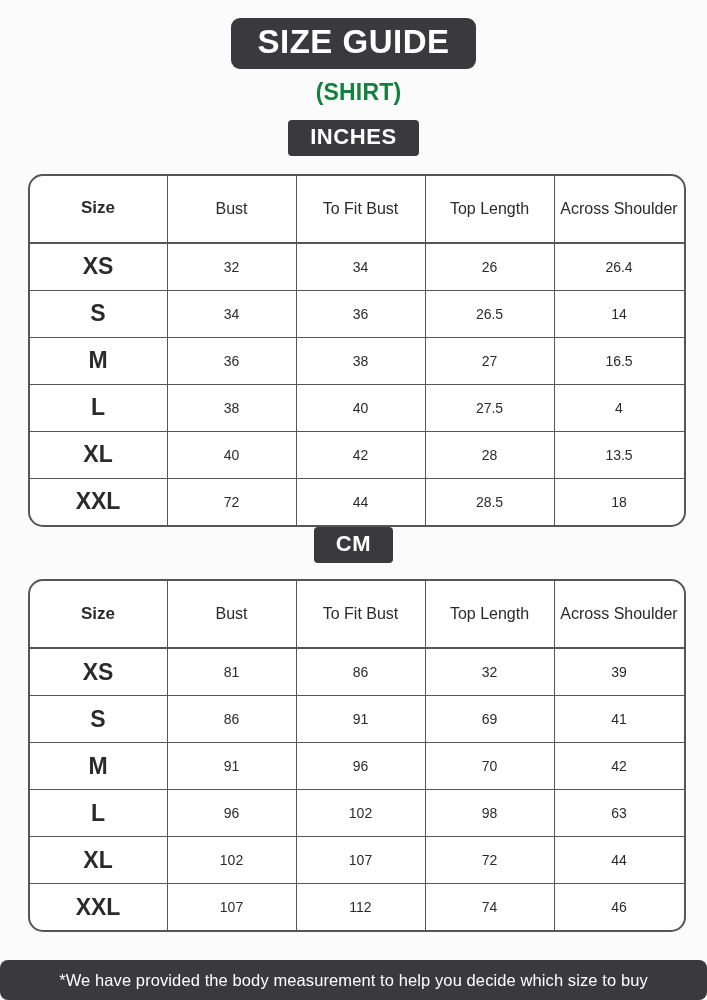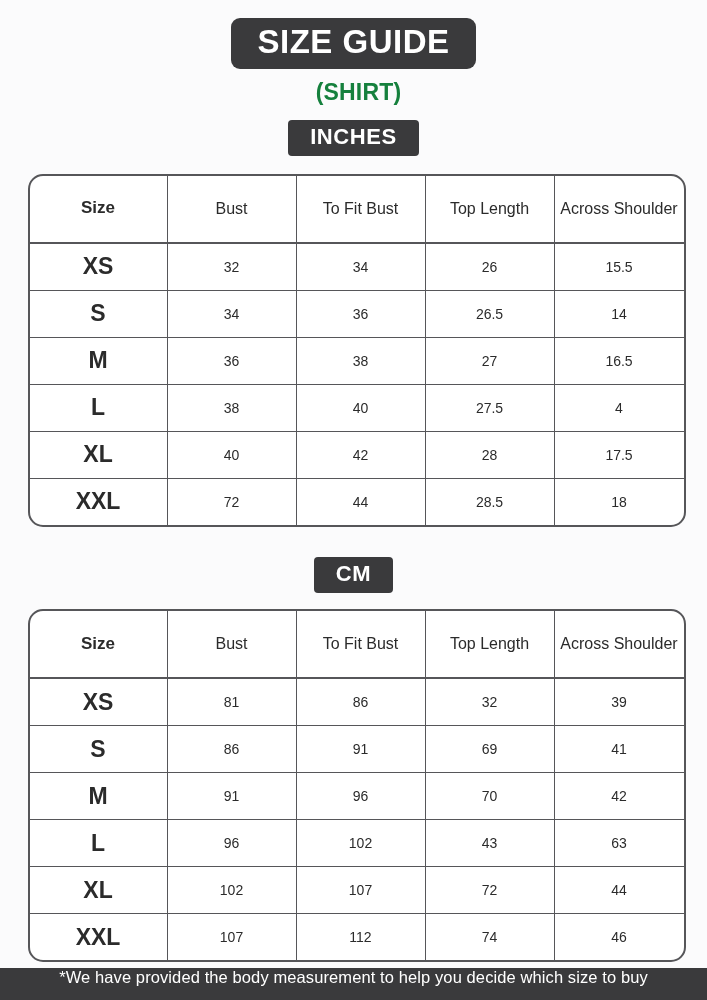--- a/index.html
+++ b/index.html
@@ -49,21 +49,21 @@
     background: #3a3a3c;
     color: #ffffff;
     border-radius: 4px;
     font-size: 22px;
     font-weight: bold;
     letter-spacing: 0.6px;
     padding: 5px 22px 7px 22px;
     line-height: 1.1;
   }
   .unit-pill-wrap.inches { margin-top: 14px; }
-  .unit-pill-wrap.cm     { margin-top: 30px; }
+  .unit-pill-wrap.cm     { }
 
   
   .table-wrap {
     width: 652px;
     margin: 0 auto;
   }
   .table-wrap.first { margin-top: 18px; }
   .table-wrap.second { margin-top: 16px; }
 
   table.size-table {
@@ -119,28 +119,29 @@
     font-size: 23px;
     font-weight: bold;
   }
 
   
   .footer {
     position: absolute;
     left: 0;
     right: 0;
     bottom: 0;
-    height: 32px;
+    height: 40px;
     background: #3a3a3c;
     color: #ffffff;
     display: flex;
-    align-items: flex-start;
+    align-items: center;
     justify-content: center;
     font-size: 16.5px;
     letter-spacing: 0.1px;
+    border-radius: 8px;
   }
 </style>
 </head>
 <body>
 
 <div class="header">
   <div class="title-pill">SIZE GUIDE</div>
   <div class="subtitle">(SHIRT)</div>
 </div>
 
@@ -165,21 +166,21 @@
         <th>Top Length</th>
         <th>Across Shoulder</th>
       </tr>
     </thead>
     <tbody>
       <tr>
         <td class="cell-size">XS</td>
         <td>32</td>
         <td>34</td>
         <td>26</td>
-        <td>15.5</td>
+        <td>26.4</td>
       </tr>
       <tr>
         <td class="cell-size">S</td>
         <td>34</td>
         <td>36</td>
         <td>26.5</td>
         <td>14</td>
       </tr>
       <tr>
         <td class="cell-size">M</td>
@@ -193,21 +194,21 @@
         <td>38</td>
         <td>40</td>
         <td>27.5</td>
         <td>4</td>
       </tr>
       <tr>
         <td class="cell-size">XL</td>
         <td>40</td>
         <td>42</td>
         <td>28</td>
-        <td>17.5</td>
+        <td>13.5</td>
       </tr>
       <tr>
         <td class="cell-size">XXL</td>
         <td>72</td>
         <td>44</td>
         <td>28.5</td>
         <td>18</td>
       </tr>
     </tbody>
   </table>
@@ -254,21 +255,21 @@
         <td class="cell-size">M</td>
         <td>91</td>
         <td>96</td>
         <td>70</td>
         <td>42</td>
       </tr>
       <tr>
         <td class="cell-size">L</td>
         <td>96</td>
         <td>102</td>
-        <td>43</td>
+        <td>98</td>
         <td>63</td>
       </tr>
       <tr>
         <td class="cell-size">XL</td>
         <td>102</td>
         <td>107</td>
         <td>72</td>
         <td>44</td>
       </tr>
       <tr>

